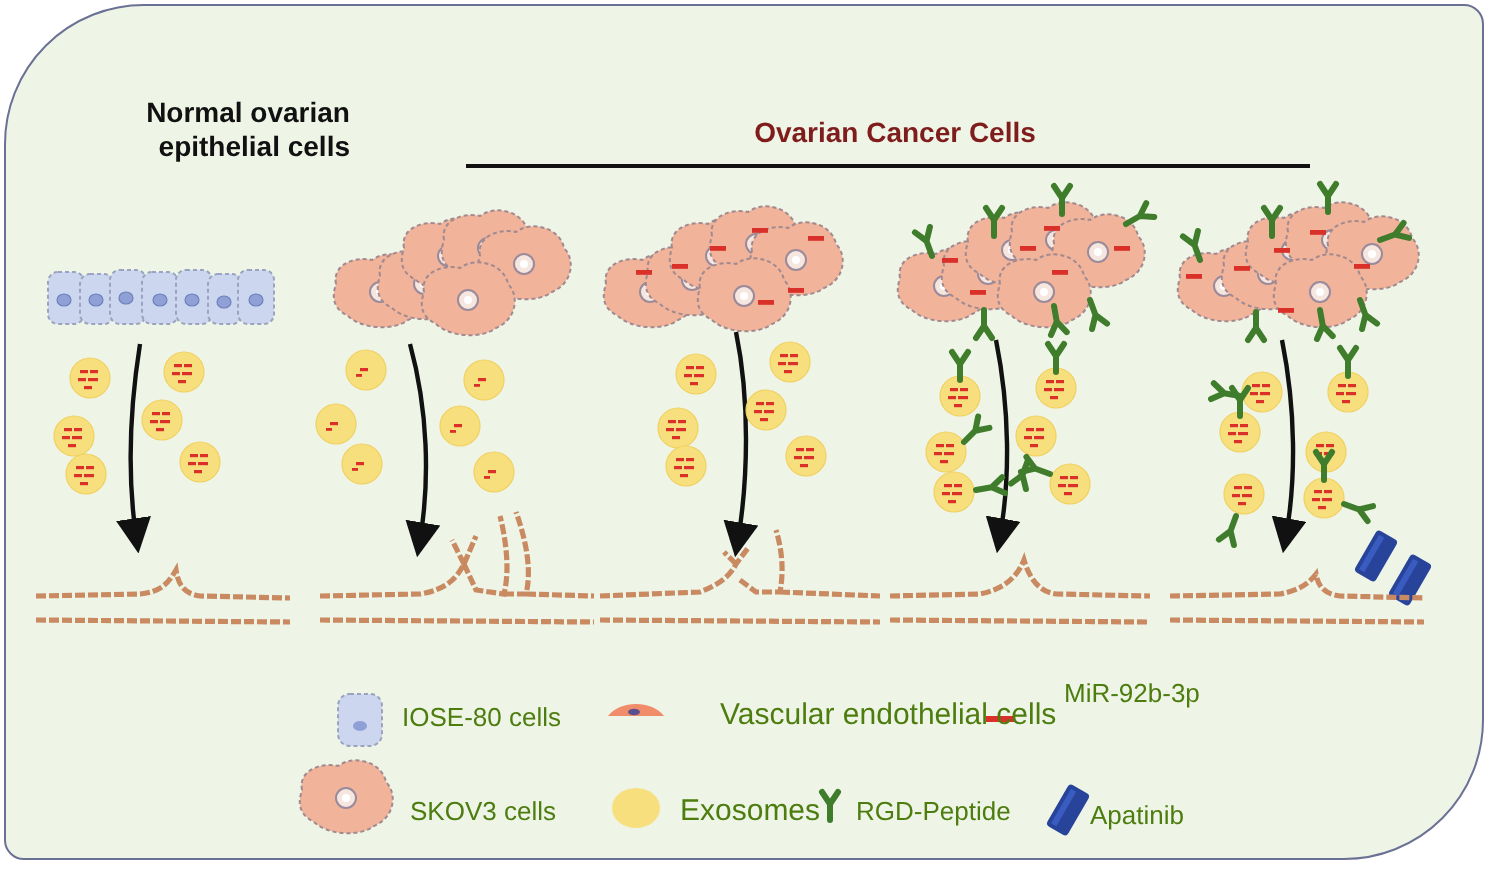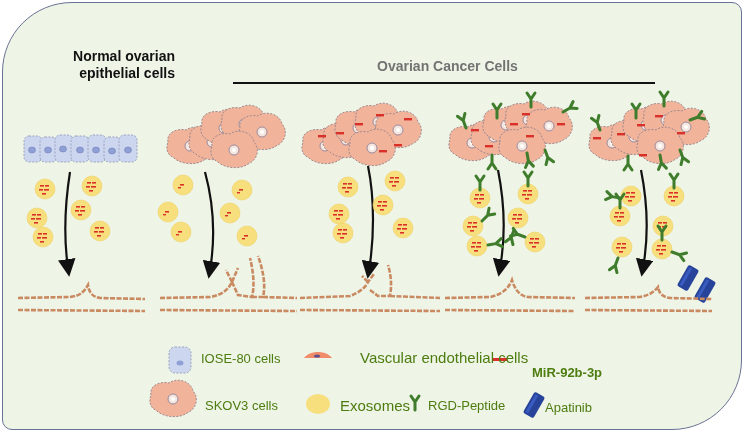--- a/index.html
+++ b/index.html
@@ -1,19 +1,19 @@
 <!DOCTYPE html>
 <html><head>
 <meta charset="utf-8">
 <style>
   html,body{margin:0;padding:0;background:#ffffff;}
   body{width:747px;height:435px;position:relative;overflow:hidden;font-family:"Liberation Sans",sans-serif;}
   .frame{position:absolute;left:2px;top:2px;width:740px;height:428px;background:#eef4e6;border:1.5px solid #6b7195;border-radius:70px 10px 70px 10px;box-sizing:border-box;overflow:hidden;}
   .title-left{position:absolute;left:20px;top:48px;width:155px;text-align:right;font-weight:bold;font-size:14px;line-height:17px;color:#111;}
-  .title-main{position:absolute;left:235px;top:58px;width:425px;text-align:center;font-weight:bold;font-size:14px;color:#737373;}
+  .title-main{position:absolute;left:235px;top:58px;width:425px;text-align:center;font-weight:bold;font-size:14px;color:#7f1d1d;}
   .title-rule{position:absolute;left:233px;top:82px;width:422px;height:2px;background:#111;}
   svg.scene{position:absolute;left:0;top:0;}
   .legend-label{position:absolute;font-size:13px;color:#4d7c0f;white-space:nowrap;}
   .legend-label.big{font-size:15px;}
 </style>
 </head>
 <body>
 
 <div class="frame"></div>
 
@@ -234,17 +234,17 @@
         <use href="#rgd" x="0" y="0"></use>
       </g>
     <g transform="translate(534,405) rotate(30)">
         <use href="#apa" x="0" y="0"></use>
       </g>
   </g>
 </svg>
 
 <div class="legend-label" style="left:201px;top:351px;">IOSE-80 cells</div>
 <div class="legend-label big" style="left:338px;top:349px;margin-left:22px;">Vascular endothelial cells</div>
-<div class="legend-label" style="left:532px;top:365px;font-weight:bold;">MiR-92b-3p</div>
+<div class="legend-label" style="left:532px;top:339px;">MiR-92b-3p</div>
 <div class="legend-label" style="left:205px;top:398px;">SKOV3 cells</div>
 <div class="legend-label big" style="left:340px;top:397px;">Exosomes</div>
 <div class="legend-label" style="left:428px;top:398px;text-align:center;">RGD-Peptide</div>
 <div class="legend-label" style="left:545px;top:400px;">Apatinib</div>
 
 </body></html>

